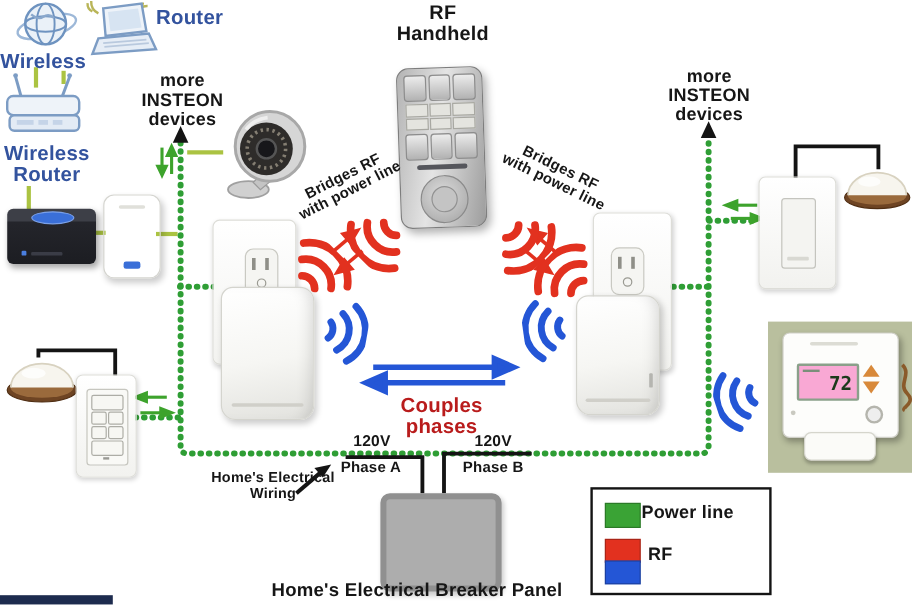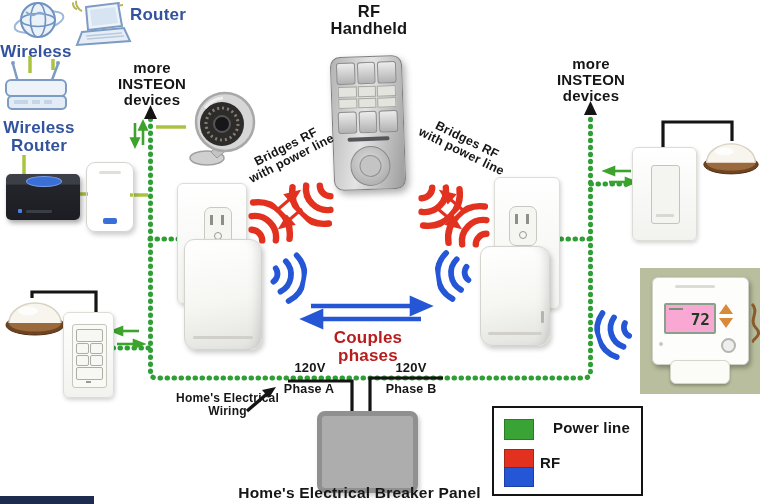--- a/index.html
+++ b/index.html
@@ -281,25 +281,25 @@
 
   <div class="lbl bluetxt txt" style="left:303px;top:329px;width:130px;font-size:17px">Couples phases</div>
   <div class="lbl txt" style="left:285px;top:361px;width:50px;font-size:13px">120V</div>
   <div class="lbl txt" style="left:386px;top:361px;width:50px;font-size:13px">120V</div>
   <div class="lbl txt" style="left:280px;top:383px;width:58px;font-size:12.5px">Phase A</div>
   <div class="lbl txt" style="left:382px;top:383px;width:58px;font-size:12.5px">Phase B</div>
 
   <div class="dev" style="left:317px;top:411px;width:91px;height:72px;background:#adadad;border:5px solid #909090;border-radius:8px;box-shadow:2px 3px 4px rgba(0,0,0,.2);"></div>
   <div class="lbl txt" style="left:160px;top:392px;width:135px;font-size:12px">Home's Electrical
 Wiring</div>
-  <div class="lbl txt" style="left:232px;top:485px;width:255px;font-size:15.5px">Home's Electrical Breaker Panel</div>
+  <div class="lbl txt" style="left:220px;top:485px;width:255px;font-size:15.5px">Home's Electrical Breaker Panel</div>
 
   <div class="dev" style="left:492px;top:406px;width:147px;height:86px;background:#fff;border:2.5px solid #141414;z-index:4;">
     <div class="legend-swatch" style="left:10px;top:11px;width:28px;height:19px;background:#3aa335;"></div>
-    <div class="lbl" style="left:46px;top:12px;width:90px;font-size:15px;text-align:right;">Power line</div>
+    <div class="lbl" style="left:34px;top:12px;width:90px;font-size:15px;text-align:center;">Power line</div>
     <div class="legend-swatch" style="left:10px;top:41px;width:28px;height:18px;background:#e2311f;"></div>
     <div class="legend-swatch" style="left:10px;top:59px;width:28px;height:18px;background:#2456d6;"></div>
     <div class="lbl" style="left:46px;top:47px;width:50px;font-size:15px;text-align:left;">RF</div>
   </div>
 
   <svg class="abs dev" style="left:3px;top:294px;width:64px;height:46px" viewBox="0 0 64 46">
     <ellipse cx="32" cy="31" rx="29" ry="10" fill="#6e4423" stroke="#4f2d12" stroke-width="1"></ellipse>
     <ellipse cx="32" cy="29.5" rx="26" ry="8" fill="#9a6a3c"></ellipse>
     <path d="M6 29 A26 20 0 0 1 58 29" fill="#f7f5ee" stroke="#d8d2c0" stroke-width="1.5"></path>
     <ellipse cx="25" cy="17" rx="10" ry="4.5" fill="rgba(255,255,255,.75)"></ellipse>

